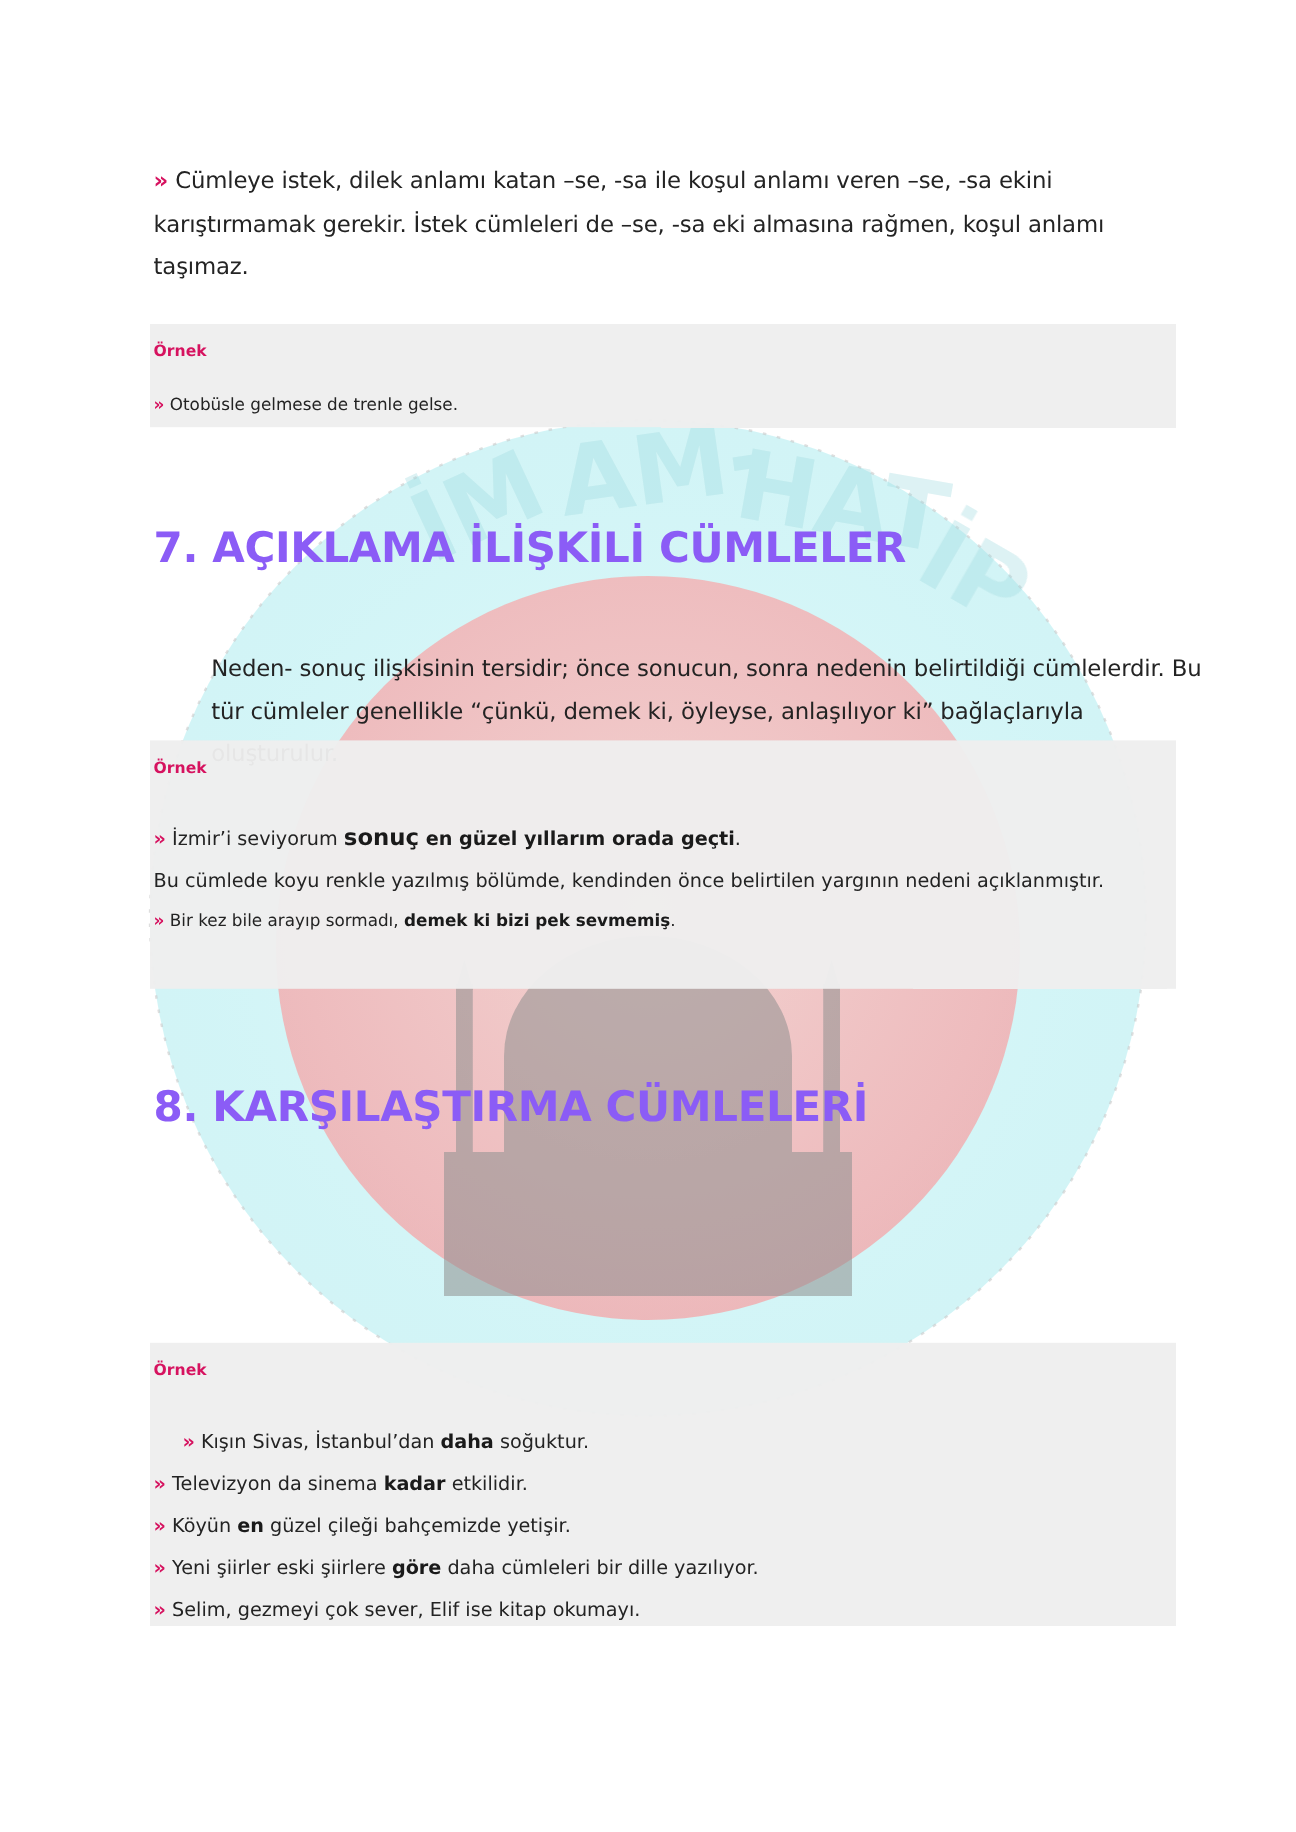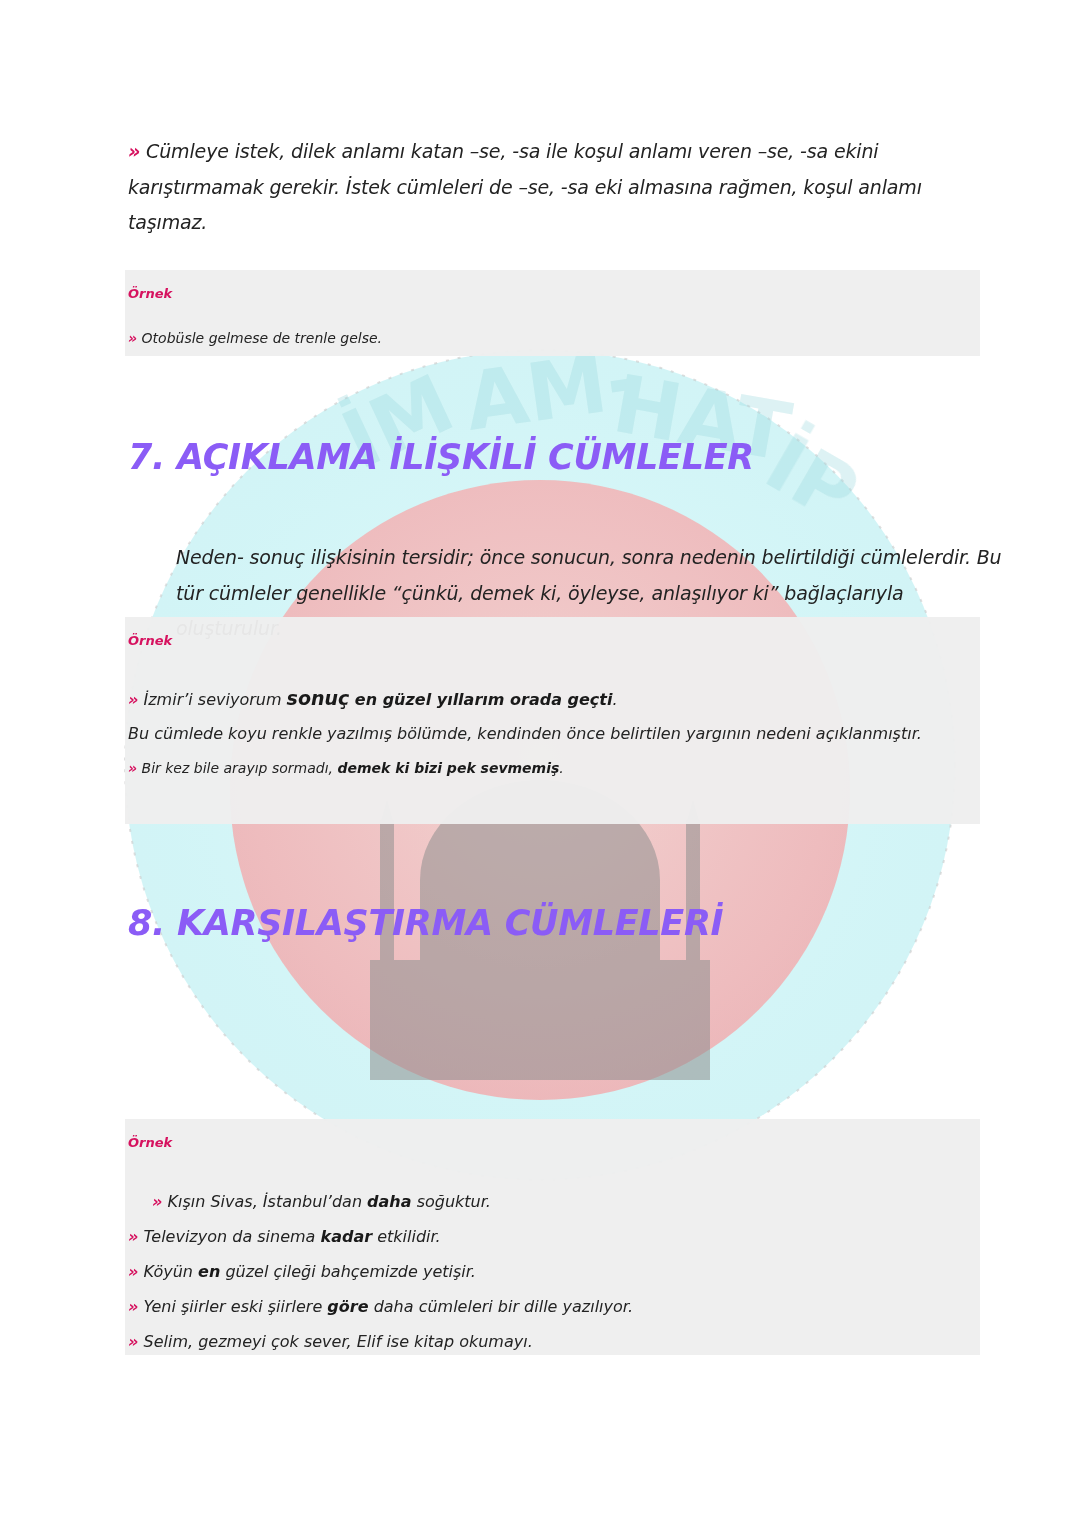--- a/index.html
+++ b/index.html
@@ -1,21 +1,21 @@
 <!DOCTYPE html>
 <html><head>
 <meta charset="utf-8">
 <style>
   html, body { margin: 0; padding: 0; }
   body {
     width: 1080px; height: 1527px; background: #ffffff; position: relative; overflow: hidden;
     font-family: "DejaVu Sans", "Liberation Sans", sans-serif; color: #222222;
   }
   .watermark { position: absolute; left: 0; top: 0; width: 1080px; height: 1527px; z-index: 0; pointer-events: none; }
-  .content { position: absolute; left: 0; top: 0; width: 876px; height: 1527px; z-index: 1; font-style: italic; }
+  .content { position: absolute; left: 0; top: 0; width: 876px; height: 1527px; z-index: 1; }
   .para { position: absolute; left: 128px; width: 830px; font-size: 19px; line-height: 35.5px; color: #232323; margin: 0; letter-spacing: -0.15px; }
   .bullet { color: #d6125f; font-weight: bold; }
   .box { position: absolute; left: 125px; width: 829px; background: rgba(238,238,238,0.96); padding-left: 26px; }
   .ornek { position: absolute; left: 3px; font-size: 13px; font-weight: bold; color: #d6125f; }
   .line { position: absolute; left: 3px; white-space: nowrap; color: #232323; }
   .l-big { font-size: 14px; }
   .l-small { font-size: 16px; }
   .heading { position: absolute; left: 128px; font-size: 35px; font-weight: bold; color: #8b5cf6; margin: 0; letter-spacing: -0.3px; white-space: nowrap; }
   b { font-weight: bold; color: #1a1a1a; }
 </style>

